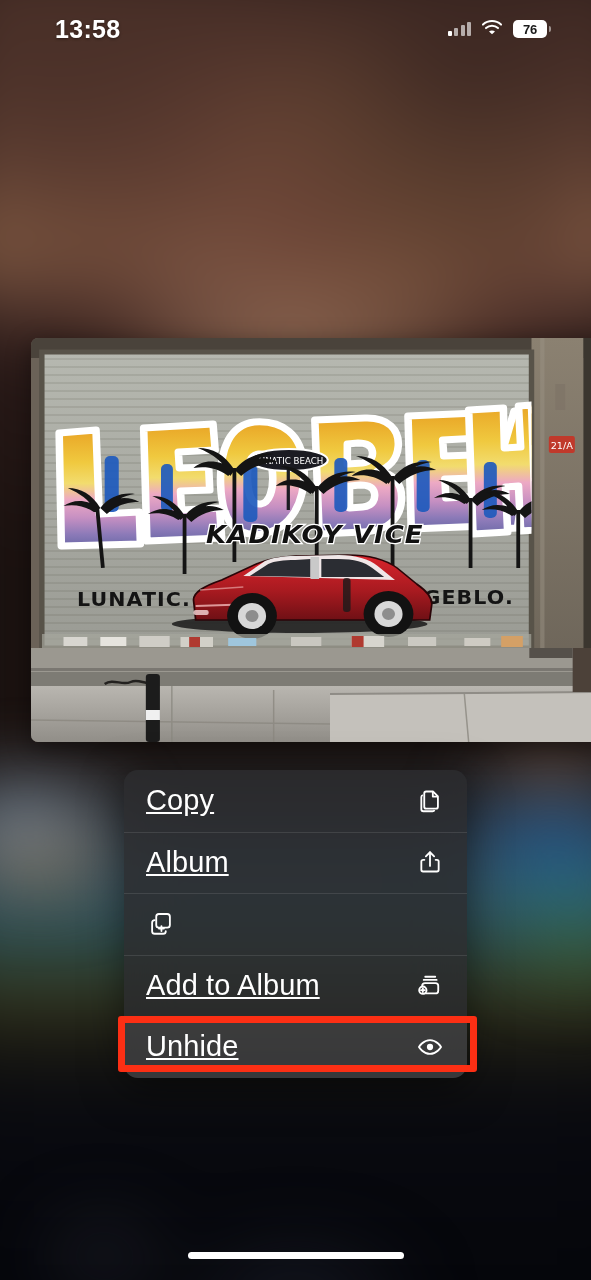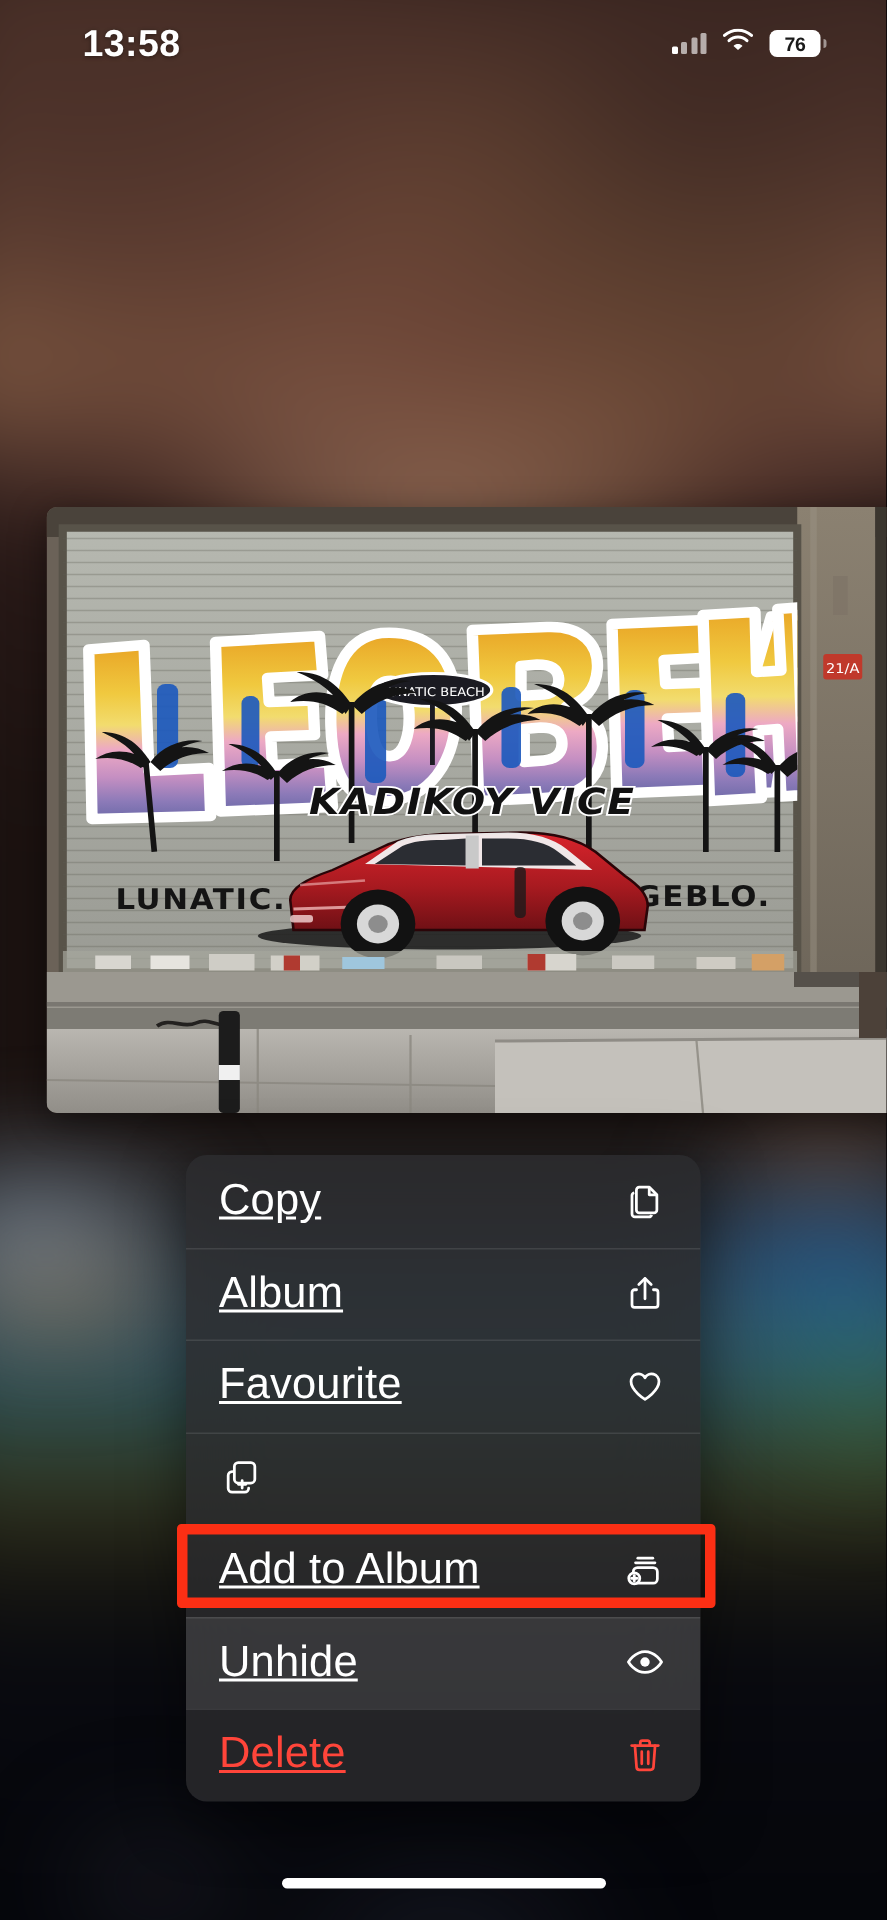--- a/index.html
+++ b/index.html
@@ -447,28 +447,20 @@
       <span class="ctx-label">Album</span>
       <span class="ctx-icon">
         <svg viewBox="0 0 24 24" fill="none" stroke="#fff" stroke-width="1.7" stroke-linecap="round" stroke-linejoin="round">
           <path d="M12 3.2v12.4"></path>
           <path d="M8.2 6.8L12 3l3.8 3.8"></path>
           <path d="M6.8 10H5.6A1.6 1.6 0 0 0 4 11.6v7.6a1.6 1.6 0 0 0 1.6 1.6h12.8a1.6 1.6 0 0 0 1.6-1.6v-7.6A1.6 1.6 0 0 0 18.4 10h-1.2"></path>
         </svg>
       </span>
     </div>
 
-    <div class="ctx-item">
-      <span class="ctx-label">Favourite</span>
-      <span class="ctx-icon">
-        <svg viewBox="0 0 24 24" fill="none" stroke="#fff" stroke-width="1.7" stroke-linejoin="round">
-          <path d="M12 20.2S3.4 15 3.4 9.3A4.6 4.6 0 0 1 12 6.9a4.6 4.6 0 0 1 8.6 2.4c0 5.7-8.6 10.9-8.6 10.9z"></path>
-        </svg>
-      </span>
-    </div>
 
     <div class="ctx-item">
       <span class="ctx-icon">
         <svg viewBox="0 0 24 24" fill="none" stroke="#fff" stroke-width="1.7" stroke-linecap="round" stroke-linejoin="round">
           <rect x="7.6" y="2.8" width="12.6" height="12.6" rx="2.4"></rect>
           <path d="M16.4 18.6a2.4 2.4 0 0 1-2.4 2.4H6.2a2.4 2.4 0 0 1-2.4-2.4v-7.8a2.4 2.4 0 0 1 2.4-2.4"></path>
           <path d="M10.1 16.2h4.6M12.4 13.9v4.6"></path>
         </svg>
       </span>
     </div>
@@ -489,31 +481,20 @@
     <div class="ctx-item highlighted">
       <span class="ctx-label">Unhide</span>
       <span class="ctx-icon">
         <svg viewBox="0 0 24 24" fill="none" stroke="#fff" stroke-width="1.7" stroke-linejoin="round">
           <path d="M1.8 12S5.6 5.6 12 5.6 22.2 12 22.2 12 18.4 18.4 12 18.4 1.8 12 1.8 12z"></path>
           <circle cx="12" cy="12" r="2.9" fill="#fff" stroke="none"></circle>
         </svg>
       </span>
     </div>
 
-    <div class="ctx-item destructive">
-      <span class="ctx-label">Delete</span>
-      <span class="ctx-icon">
-        <svg viewBox="0 0 24 24" fill="none" stroke="#ff453a" stroke-width="1.7" stroke-linecap="round" stroke-linejoin="round">
-          <path d="M3.8 6.2h16.4"></path>
-          <path d="M9.1 6.2V4.4a1.3 1.3 0 0 1 1.3-1.3h3.2a1.3 1.3 0 0 1 1.3 1.3v1.8"></path>
-          <path d="M5.8 6.2l1 13.2a1.8 1.8 0 0 0 1.8 1.7h6.8a1.8 1.8 0 0 0 1.8-1.7l1-13.2"></path>
-          <path d="M10 10v7.4M14 10v7.4"></path>
-        </svg>
-      </span>
-    </div>
 
   </div>
 
   <div class="annot-box"></div>
 
   <div class="home-indicator"></div>
 
 </div>
 
 </body></html>

